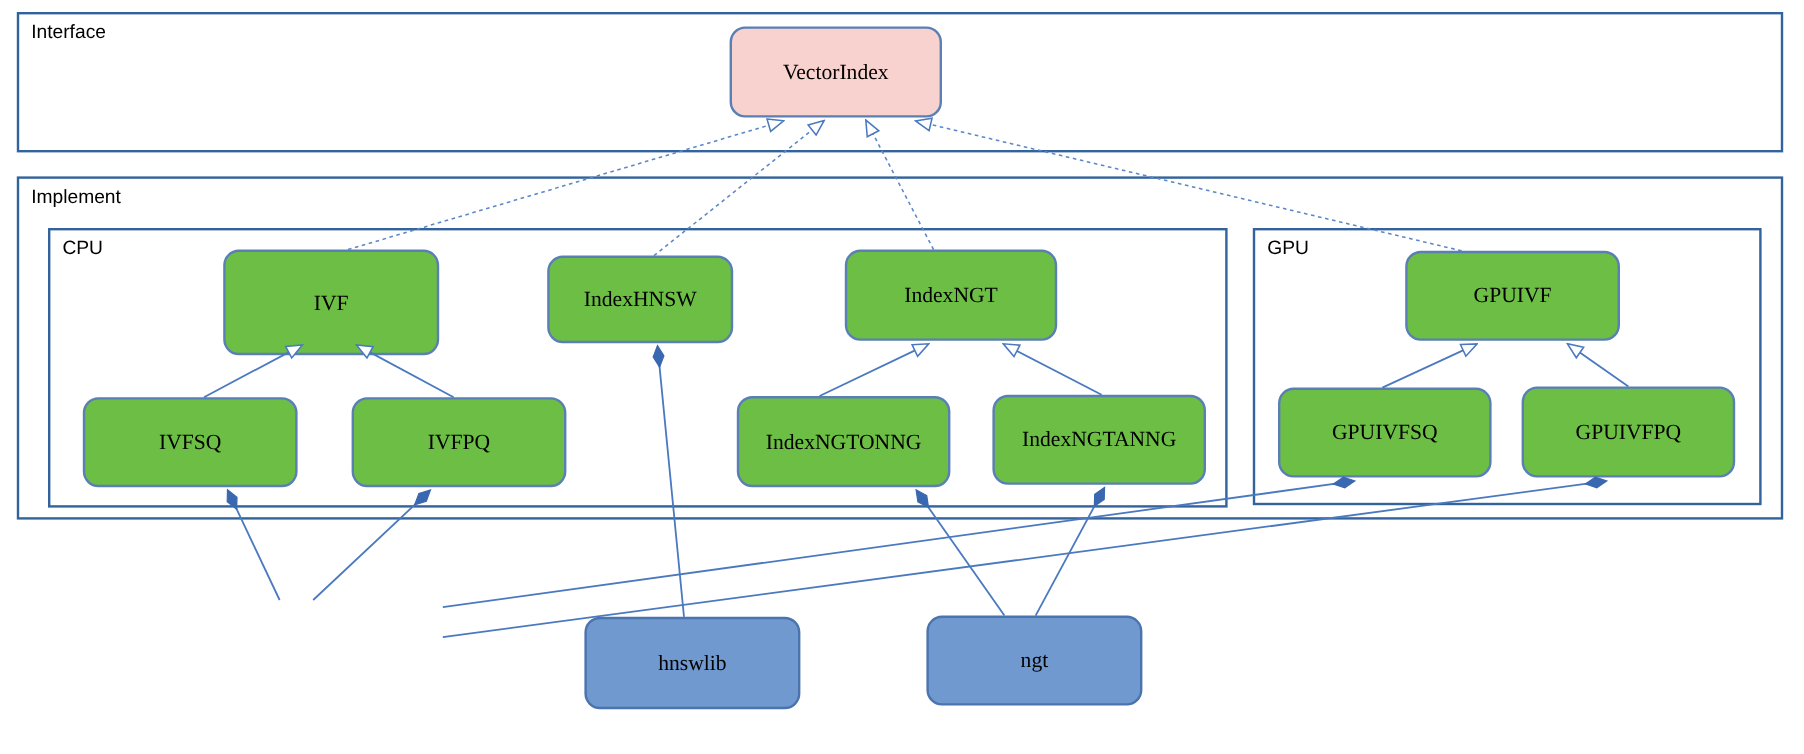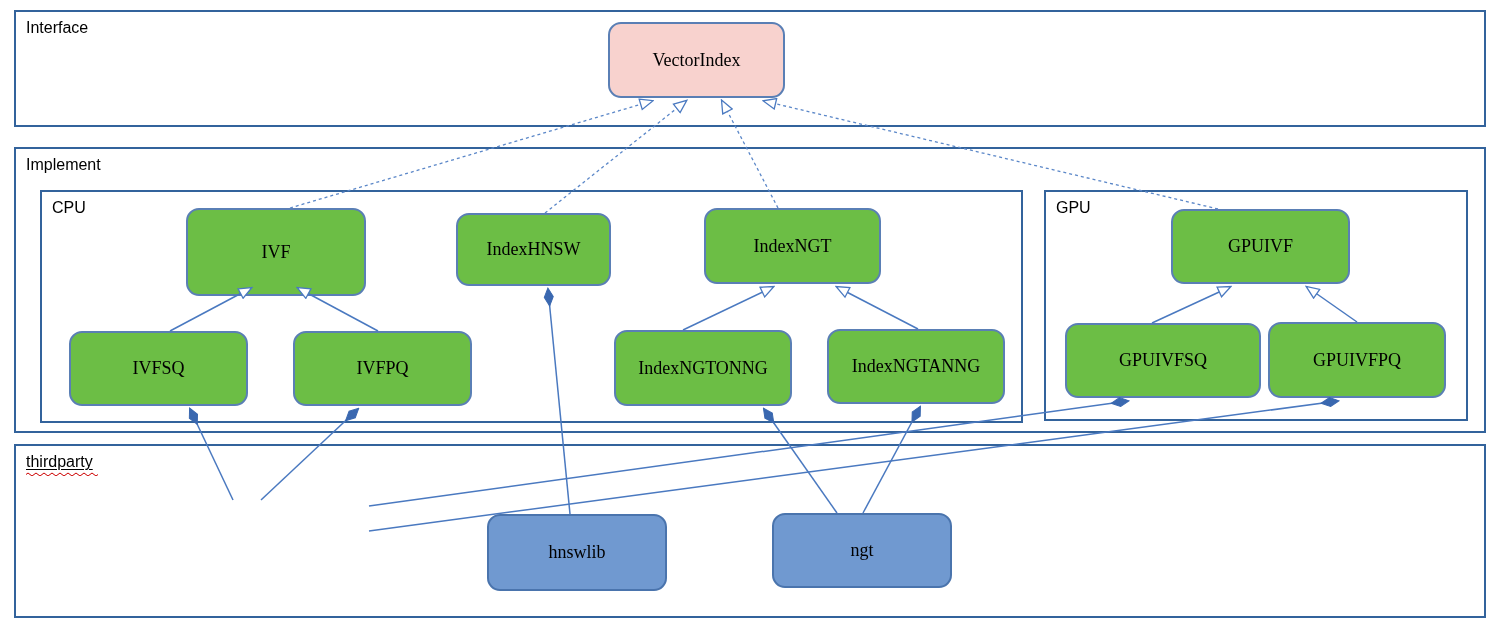--- a/index.html
+++ b/index.html
@@ -99,28 +99,20 @@
   </div>
 
   <div class="group" style="left:40px; top:190px; width:983px; height:233px">
     <div class="group-label">CPU</div>
   </div>
 
   <div class="group" style="left:1044px; top:190px; width:424px; height:231px">
     <div class="group-label">GPU</div>
   </div>
 
-  <div class="group" style="left:14px; top:444px; width:1472px; height:174px">
-    <div class="group-label">
-      <span class="underlined">thirdparty</span>
-      <svg class="squiggle" width="74" height="5" viewBox="0 0 74 5">
-        <path d="M0,3.5 Q2,0.5 4,3.5 T8,3.5 T12,3.5 T16,3.5 T20,3.5 T24,3.5 T28,3.5 T32,3.5 T36,3.5 T40,3.5 T44,3.5 T48,3.5 T52,3.5 T56,3.5 T60,3.5 T64,3.5 T68,3.5 T72,3.5" fill="none" stroke="#cc0000" stroke-width="1"></path>
-      </svg>
-    </div>
-  </div>
 
   <div class="node pink" style="left:608px; top:22px; width:177px; height:76px">
     <span class="node-label">VectorIndex</span>
   </div>
 
   <div class="node green" style="left:186px; top:208px; width:180px; height:88px">
     <span class="node-label">IVF</span>
   </div>
 
   <div class="node green" style="left:456px; top:213px; width:155px; height:73px">
@@ -144,21 +136,21 @@
   </div>
 
   <div class="node green" style="left:827px; top:329px; width:178px; height:75px">
     <span class="node-label">IndexNGTANNG</span>
   </div>
 
   <div class="node green" style="left:614px; top:330px; width:178px; height:76px">
     <span class="node-label">IndexNGTONNG</span>
   </div>
 
-  <div class="node green" style="left:1065px; top:323px; width:196px; height:75px">
+  <div class="node green" style="left:1065px; top:323px; width:178px; height:75px">
     <span class="node-label">GPUIVFSQ</span>
   </div>
 
   <div class="node green" style="left:1268px; top:322px; width:178px; height:76px">
     <span class="node-label">GPUIVFPQ</span>
   </div>
 
 
   <div class="node blue" style="left:487px; top:514px; width:180px; height:77px">
     <span class="node-label">hnswlib</span>

